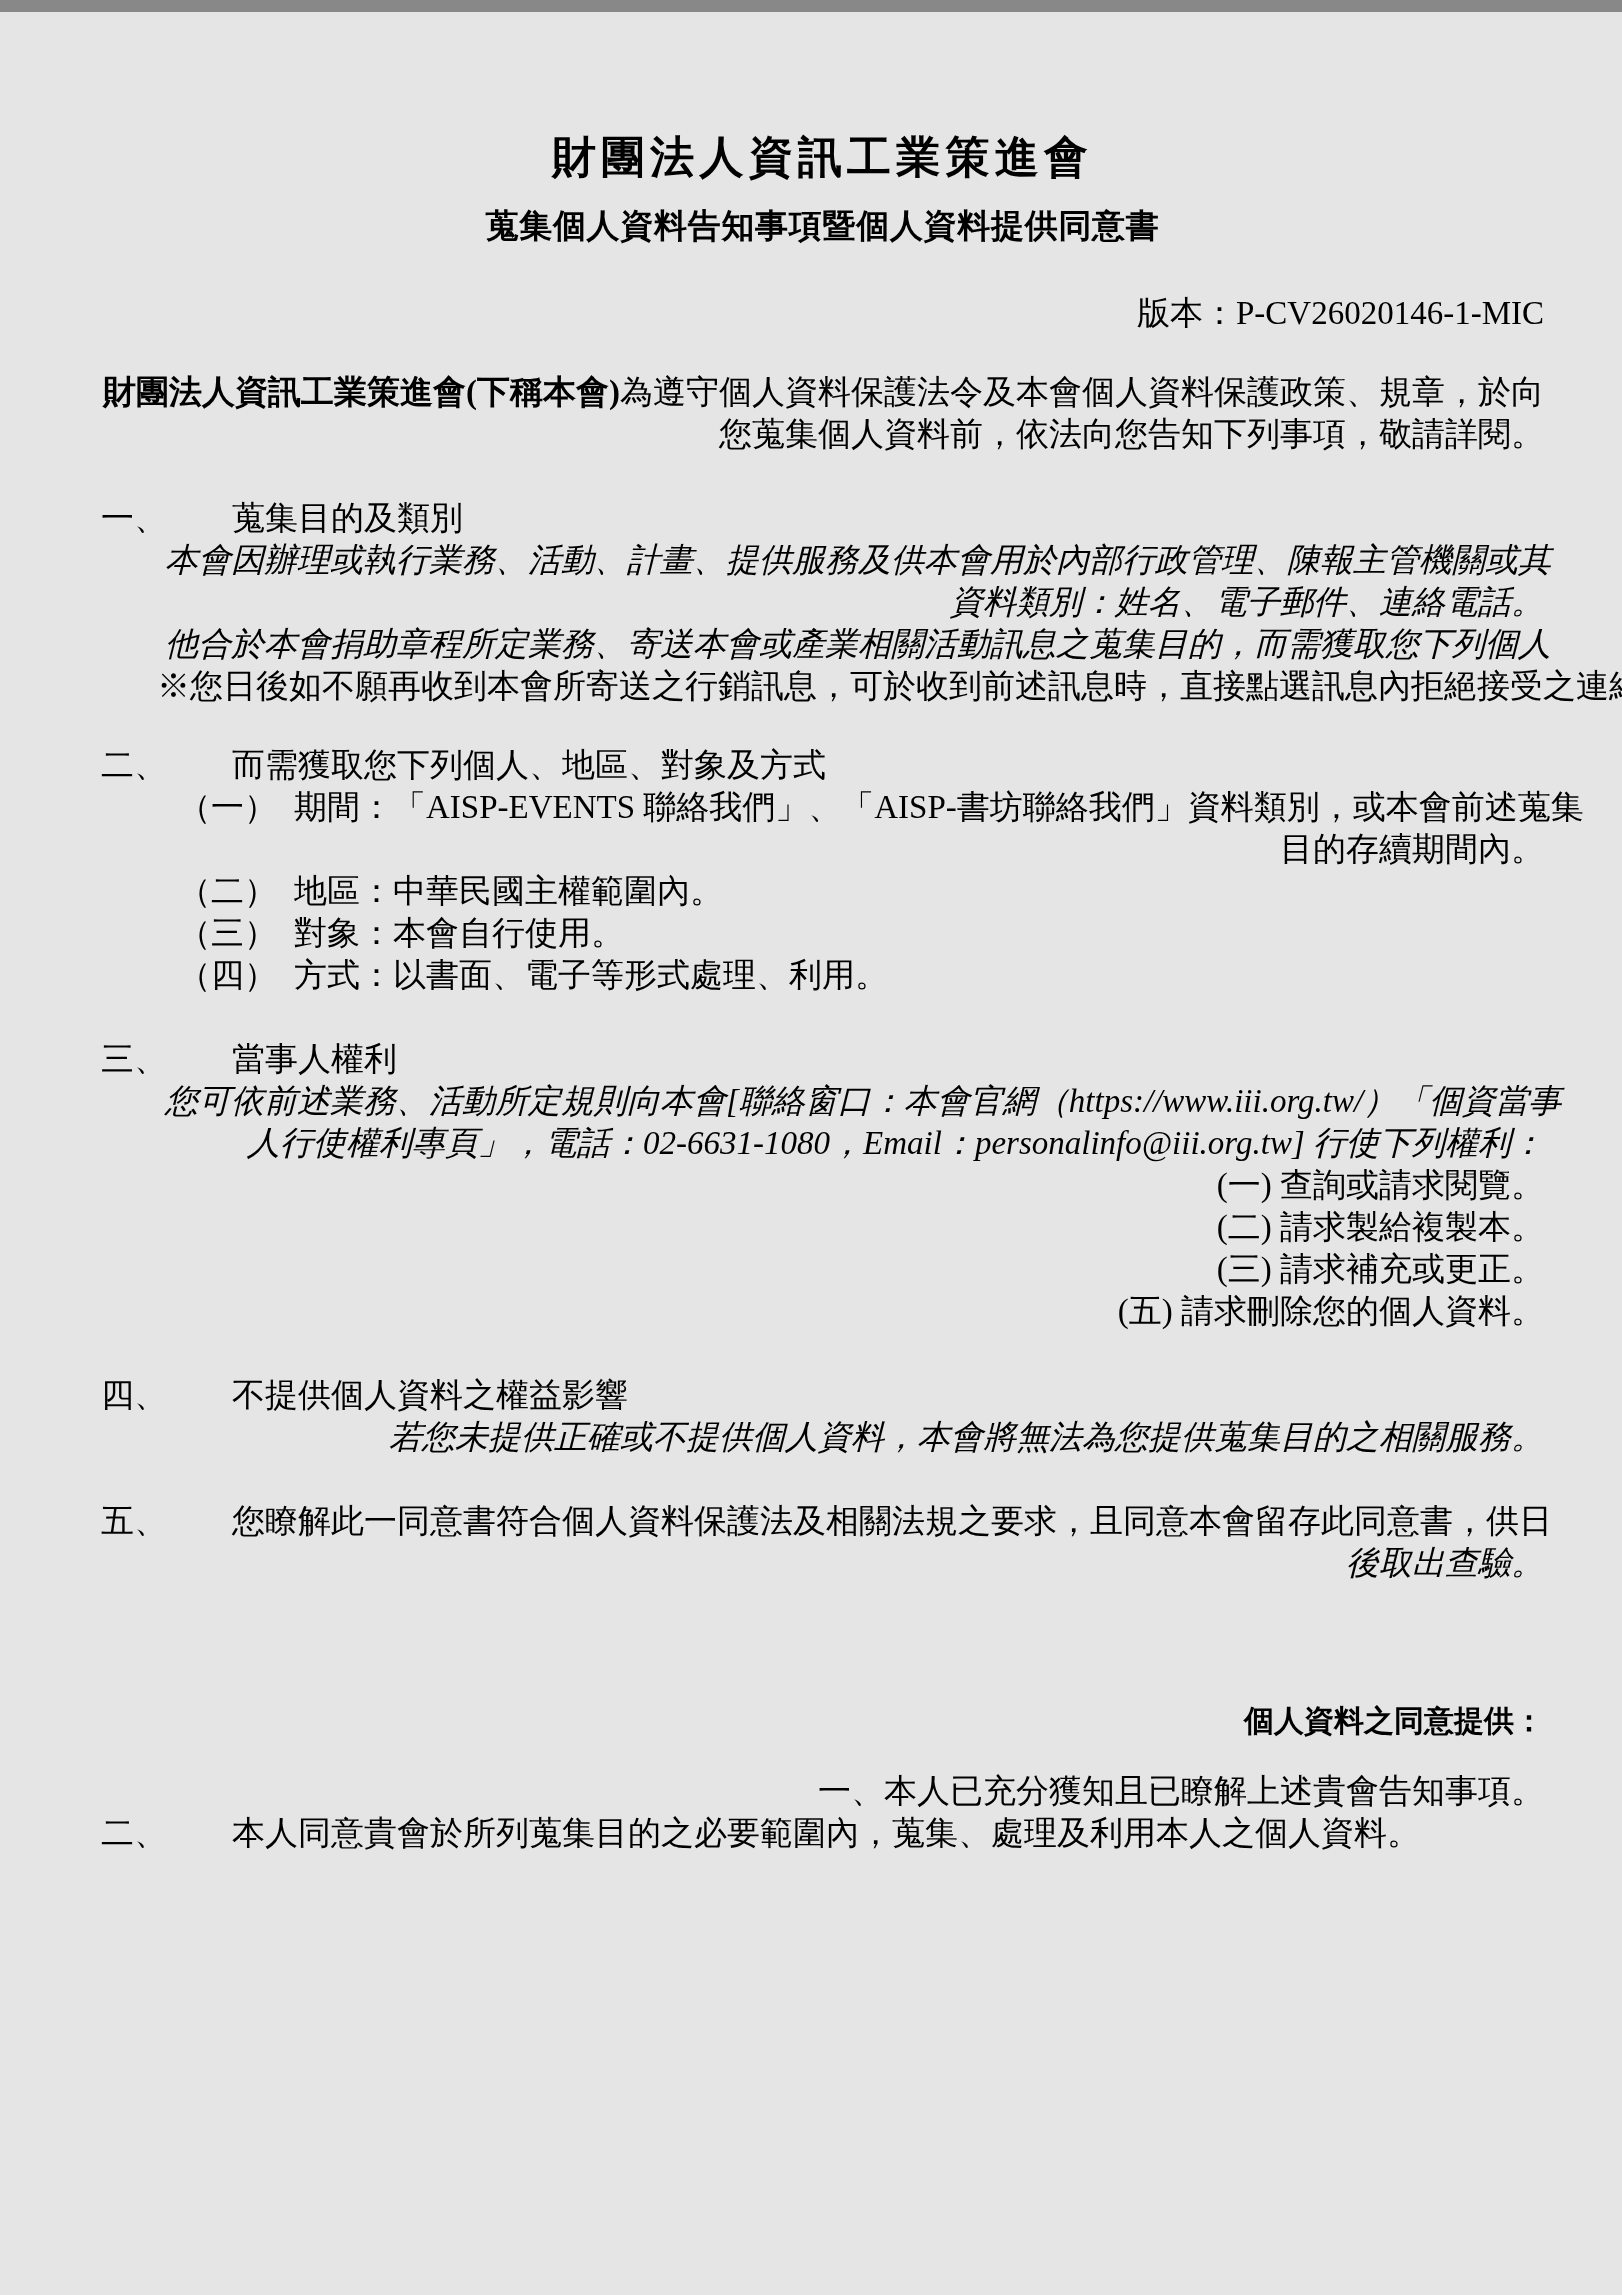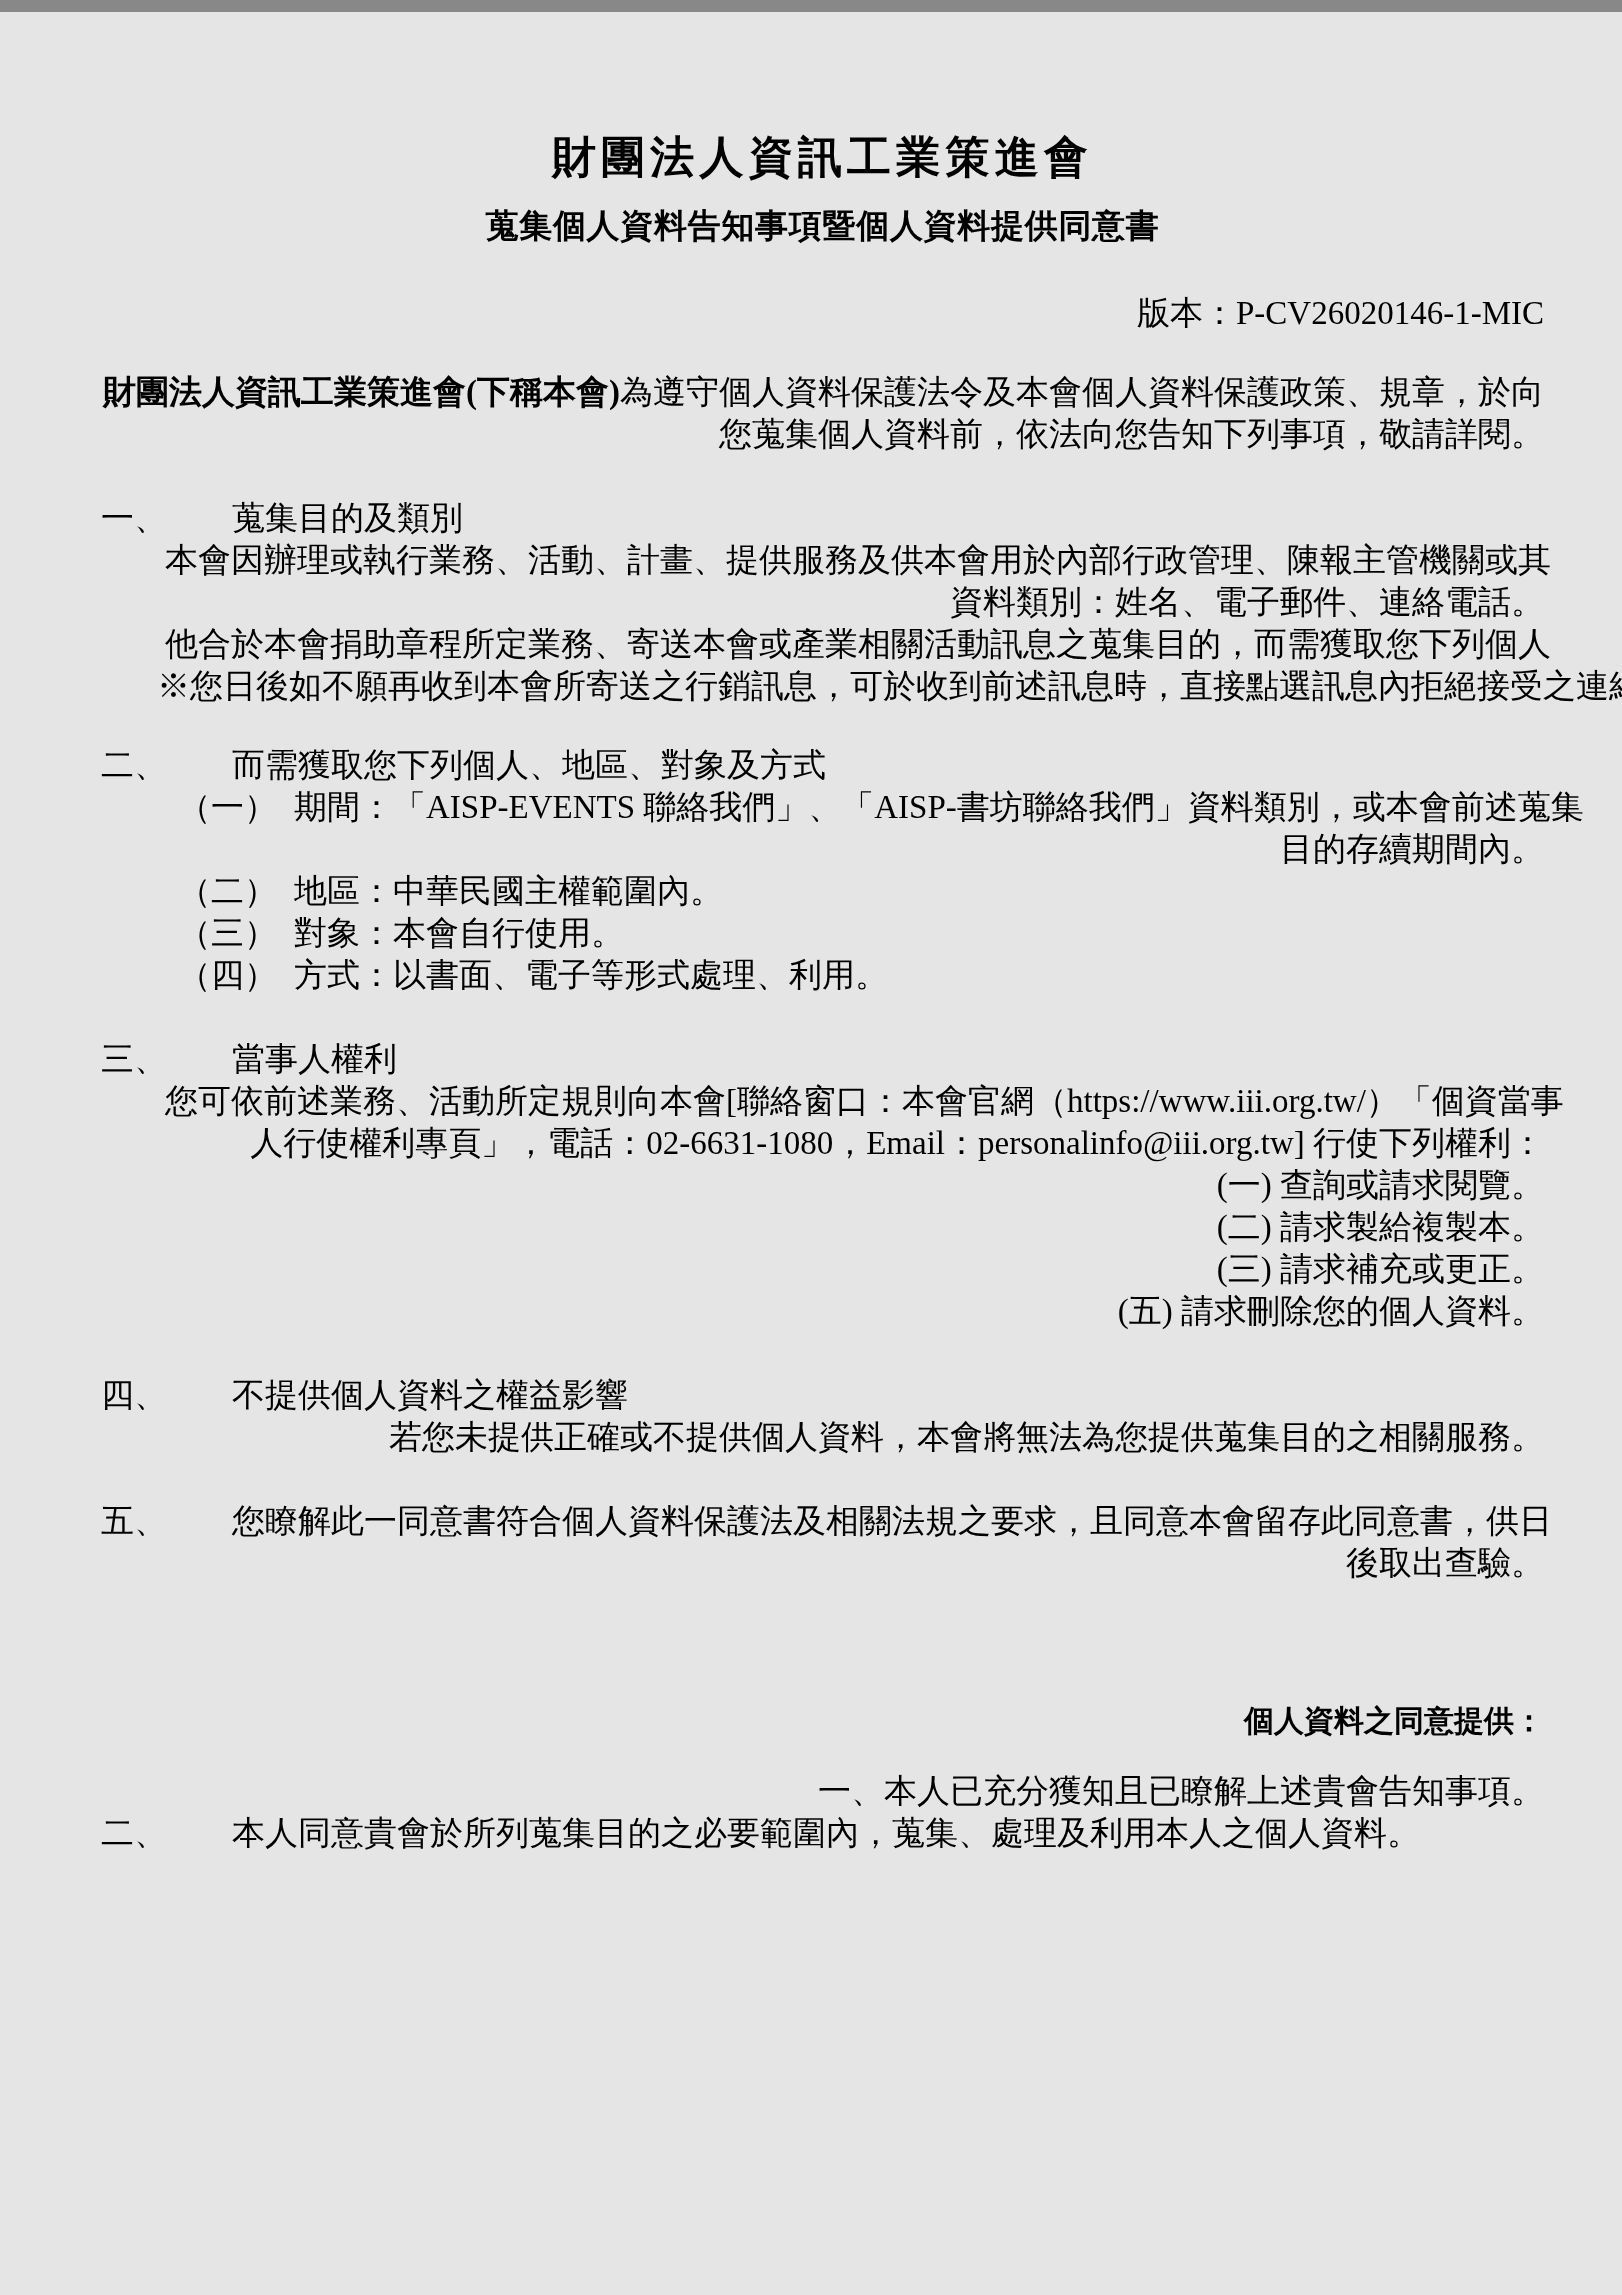--- a/index.html
+++ b/index.html
@@ -41,21 +41,21 @@
     line-height: 42px;
   }
   .intro { margin-top: 37px; }
   .intro .b { font-weight: bold; }
 
   .sec { margin-top: 42px; }
   .sec.tight { margin-top: 37px; }
   .sec-head { display: flex; }
   .sec-num { width: 131px; flex: 0 0 131px; }
 
-  .body-line { margin-left: 64px; }
+  .body-line { margin-left: 64px; font-style: italic; }
   .note-line { margin-left: 56px; margin-right: -39px; }
 
   .sub-row { display: flex; margin-left: 77px; }
   .sub-label { width: 116px; flex: 0 0 116px; }
   .sub-cont { margin-left: 166px; }
 
   .rights-item { margin-left: 56px; }
 
   .sec5-row { display: flex; }
   .sec5-num { width: 131px; flex: 0 0 131px; }

